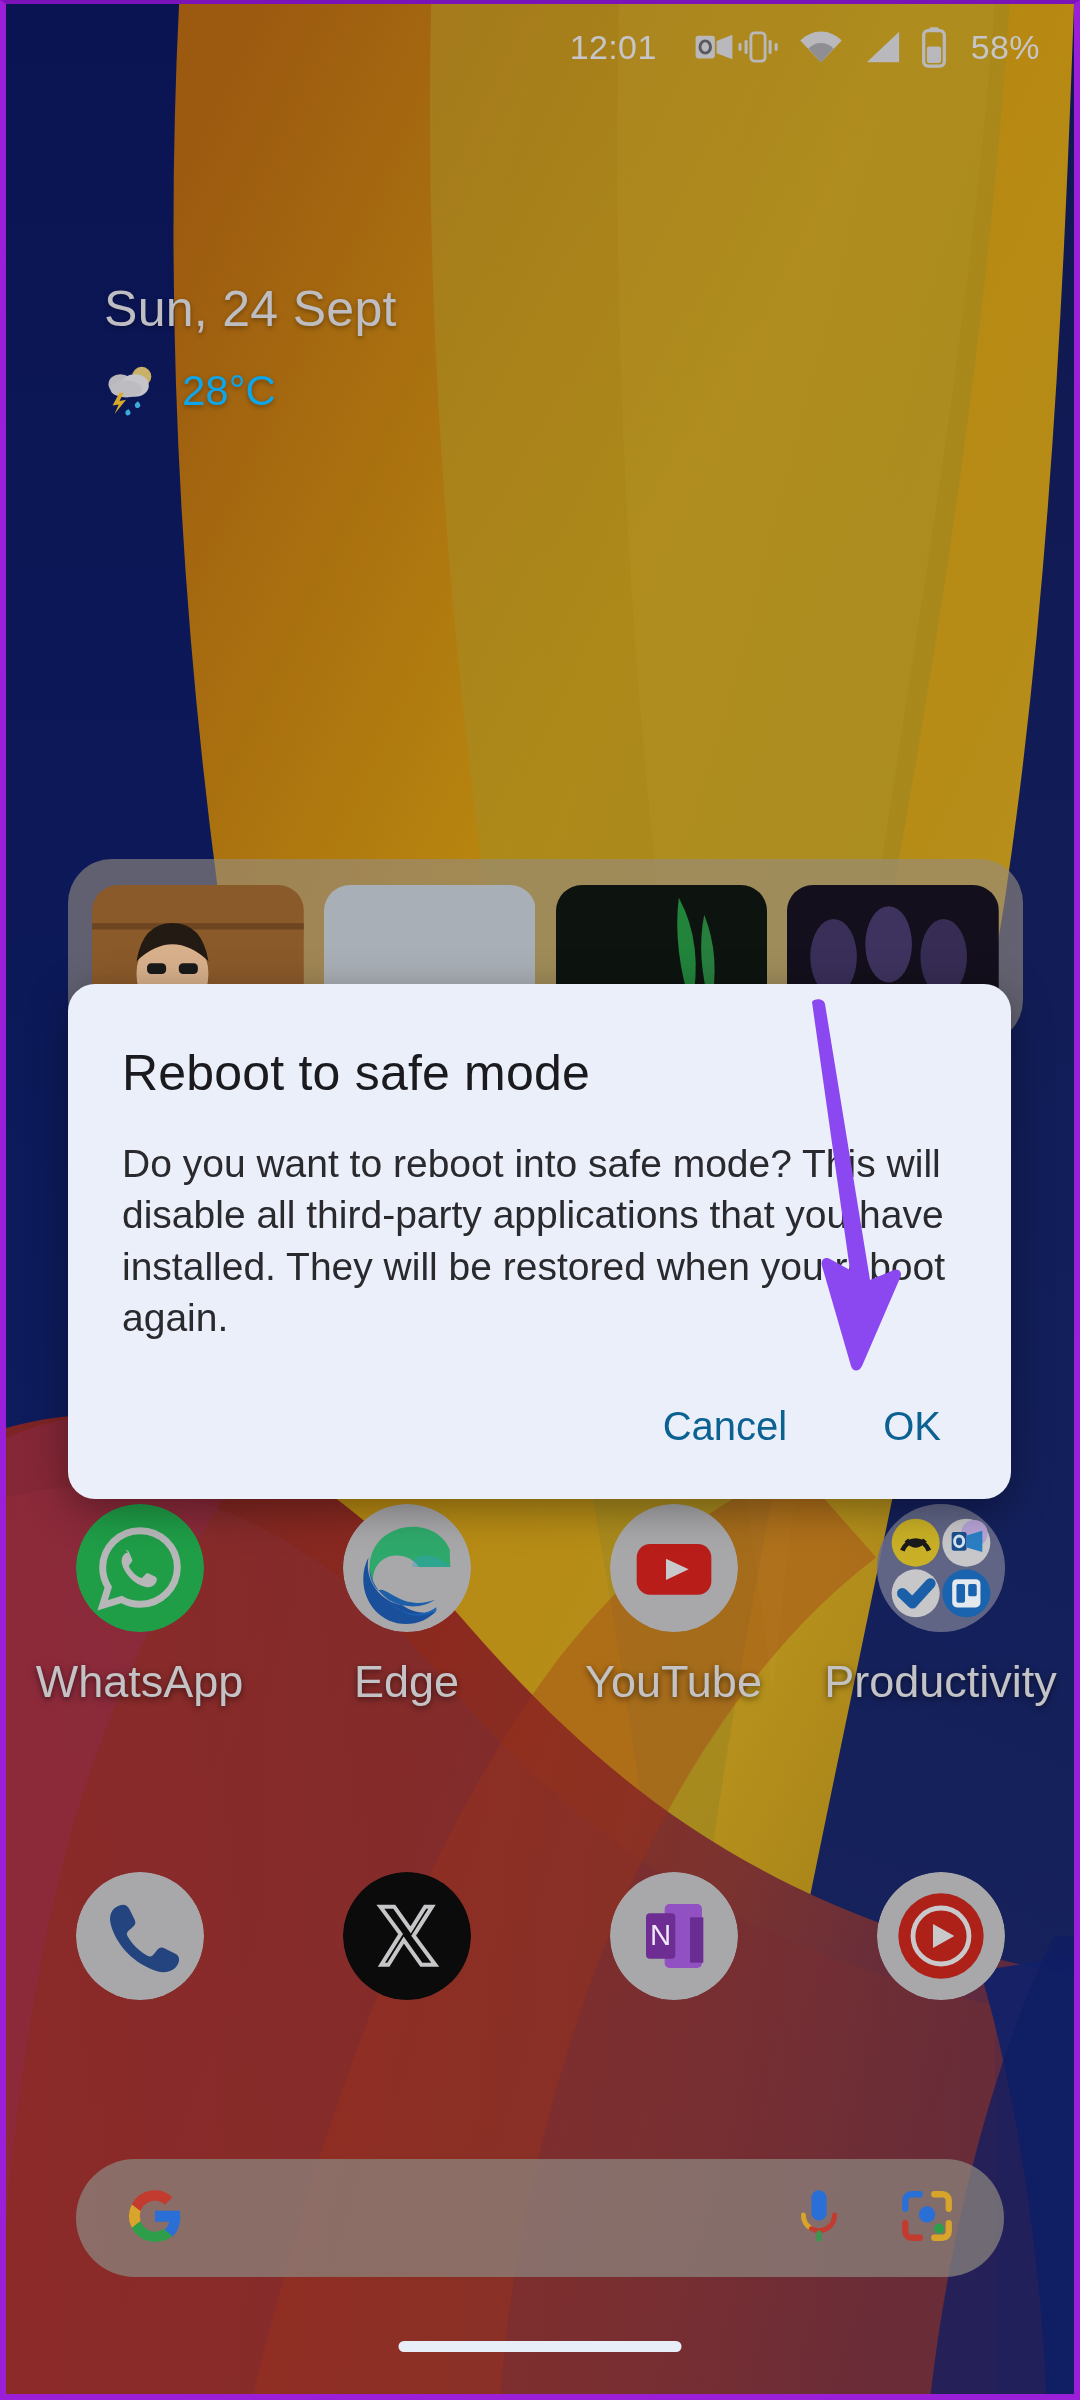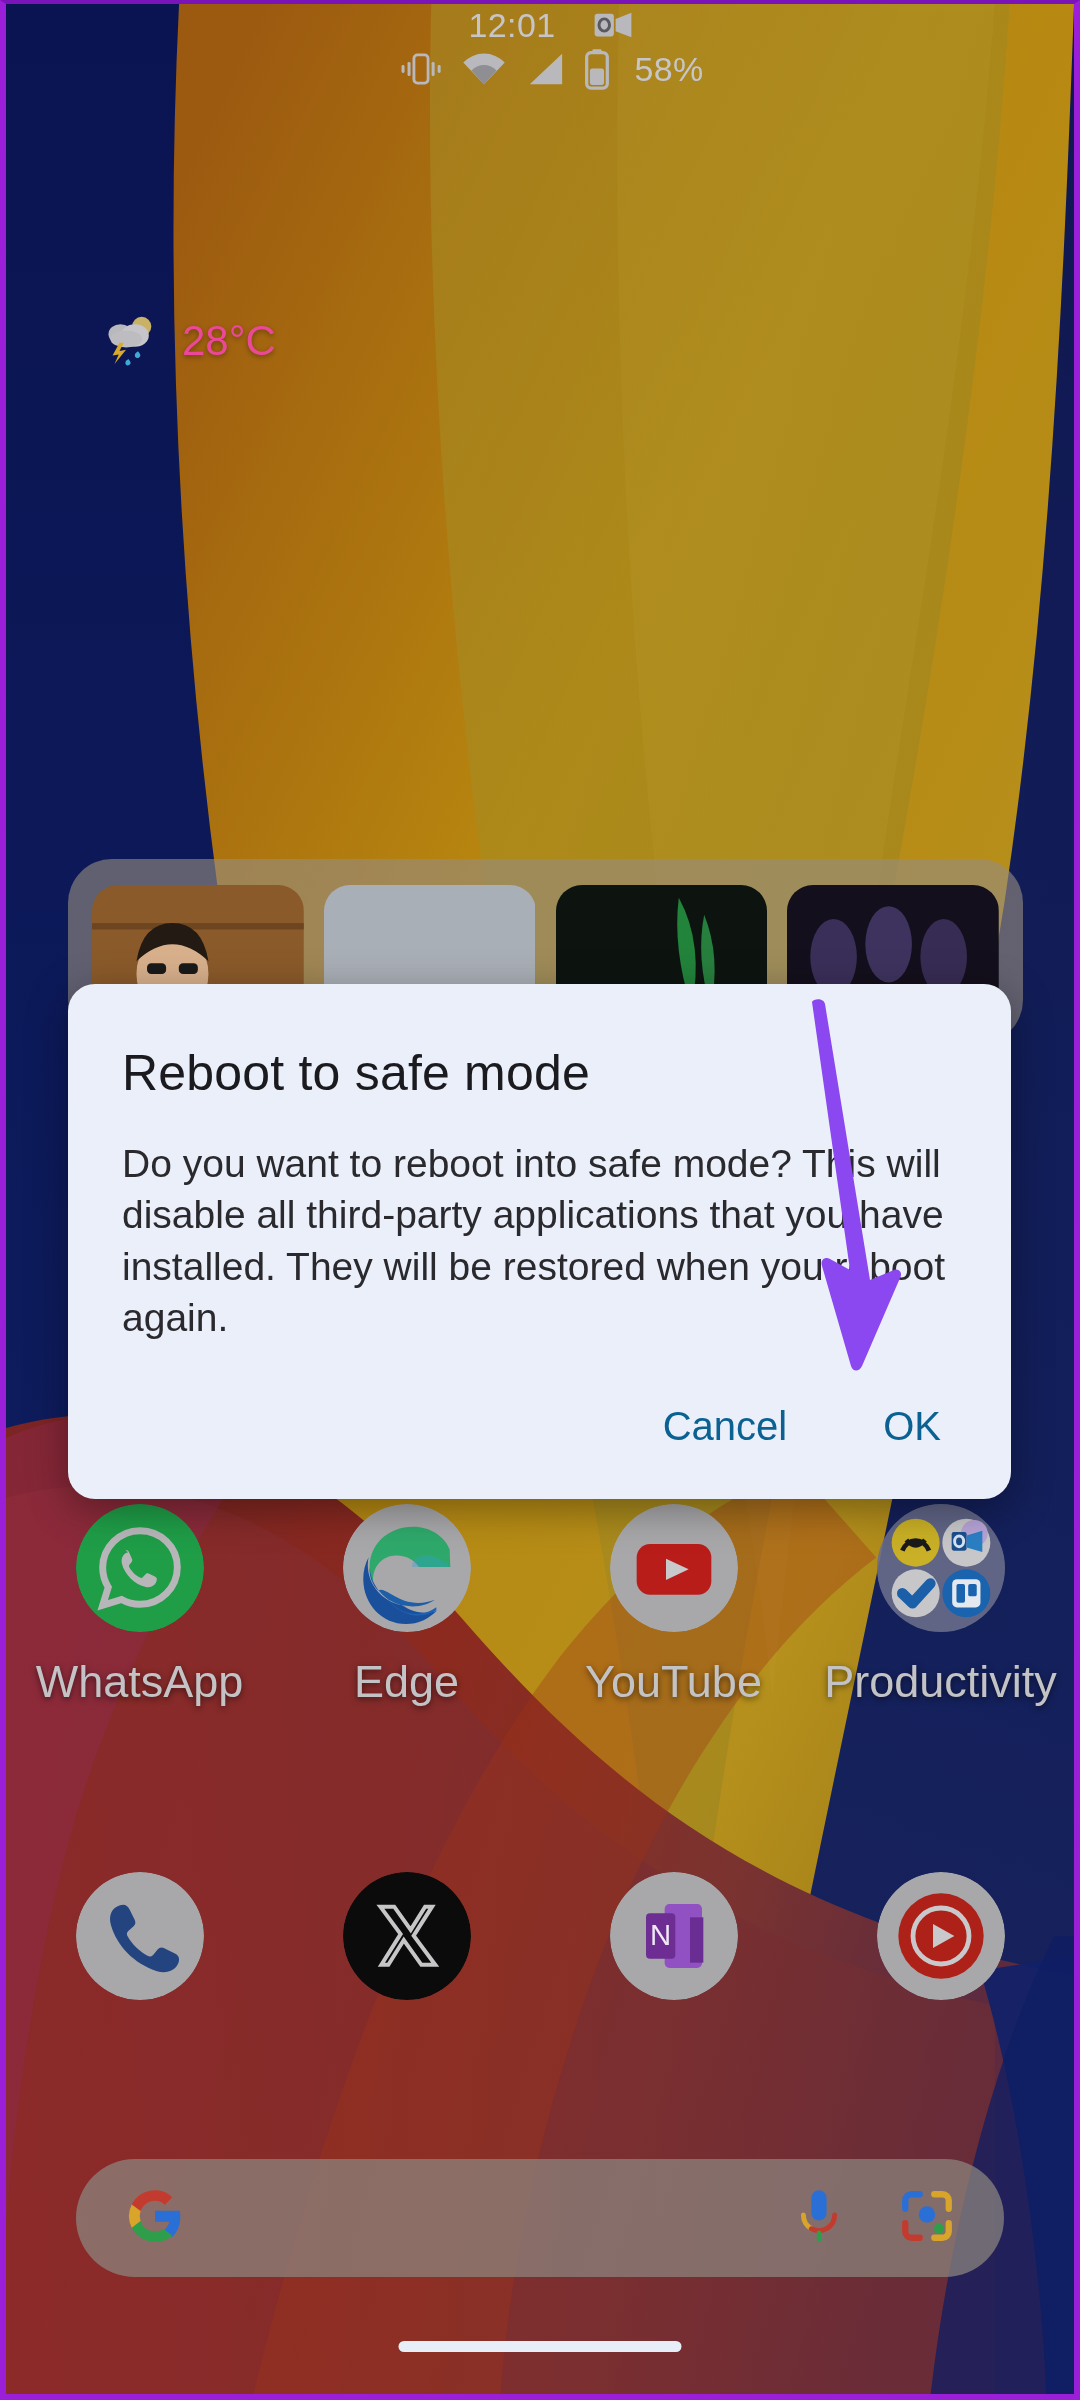--- a/index.html
+++ b/index.html
@@ -21,44 +21,43 @@
     border-bottom:6px solid #9b1fd8;
   }
 
   
   #wallpaper { position:absolute; inset:0; overflow:hidden; background:#0c1750; }
   #wallpaper svg { display:block; width:100%; height:100%; }
 
   
   #statusbar {
     position:absolute; top:0; left:16px; right:0; height:86px;
-    display:flex; align-items:center; justify-content:space-between;
+    display:flex; align-items:center; justify-content:flex-end;
     padding:0 34px 0 40px;
     color:#c9c9cd; font-size:33px; letter-spacing:.4px;
     z-index:6;
-    flex-direction:column;
   }
   #statusbar .left { display:flex; align-items:center; gap:36px; }
   #statusbar .right { display:flex; align-items:center; gap:17px; }
   .clock { font-size:34px; color:#c6c6ca; }
   .pct { font-size:34px; color:#c6c6ca; margin-left:6px; }
   .sicon { display:block; }
 
   
   #dateWidget {
     position:absolute; top:280px; left:98px; z-index:5;
     text-shadow:0 2px 5px rgba(0,0,0,.35);
   }
   #dateWidget .dateline {
     font-size:50px; color:#bdbdc2; letter-spacing:.3px; line-height:1;
   }
   #dateWidget .weather {
     margin-top:28px; display:flex; align-items:center; gap:20px;
   }
-  #dateWidget .temp { font-size:42px; color:#ec4899; }
+  #dateWidget .temp { font-size:42px; color:#0ea5e9; }
 
   
   #photoWidget {
     position:absolute; left:62px; top:855px; width:955px; height:185px;
     background:rgba(150,140,128,.62);
     border-radius:44px; z-index:3;
     padding:26px 24px; display:flex; gap:20px; overflow:hidden;
   }
   .photo {
     flex:1; border-radius:26px 26px 10px 10px; overflow:hidden; position:relative;
@@ -223,20 +222,21 @@
           <rect x="4.6" y="0.6" width="4.8" height="2" rx=".7" fill="#b9b9bd"></rect>
           <rect x="1.6" y="2.4" width="10.8" height="18.6" rx="2.3" fill="none" stroke="#b9b9bd" stroke-width="1.7"></rect>
           <rect x="3.3" y="10.8" width="7.4" height="8.6" rx="1.2" fill="#b9b9bd"></rect>
         </svg>
       </span>
       <span class="pct">58%</span>
     </div>
   </div>
 
   <div id="dateWidget">
+    <div class="dateline">Sun, 24 Sept</div>
     <div class="weather">
       <span>
         <svg width="58" height="54" viewBox="0 0 30 28">
           <circle cx="19.5" cy="7.5" r="5" fill="#c9b268"></circle>
           <ellipse cx="8.5" cy="11.5" rx="6.2" ry="5.2" fill="#b9b9bd"></ellipse>
           <ellipse cx="16" cy="12.2" rx="7.2" ry="5.8" fill="#c6c6ca"></ellipse>
           <ellipse cx="11.5" cy="14" rx="8.2" ry="4.4" fill="#bdbdc1"></ellipse>
           <path d="M8 16 L4.4 22.6 L7.6 22 L5.4 27 L11.4 19.6 L8 20.2 L10.2 16 Z" fill="#d9a92a"></path>
           <path d="M17.6 20.4 c1.5 1.8 1.6 2.6 .4 3.3 c-1.2 .6-2.3-.2-2-1.6 c.2-.8 .9-1.2 1.6-1.7 z" fill="#3fa9d8"></path>
           <path d="M12.6 24.4 c1.4 1.7 1.5 2.5 .4 3.1 c-1.1 .6-2.2-.2-1.9-1.5 c.2-.8 .9-1.1 1.5-1.6 z" fill="#3fa9d8"></path>

